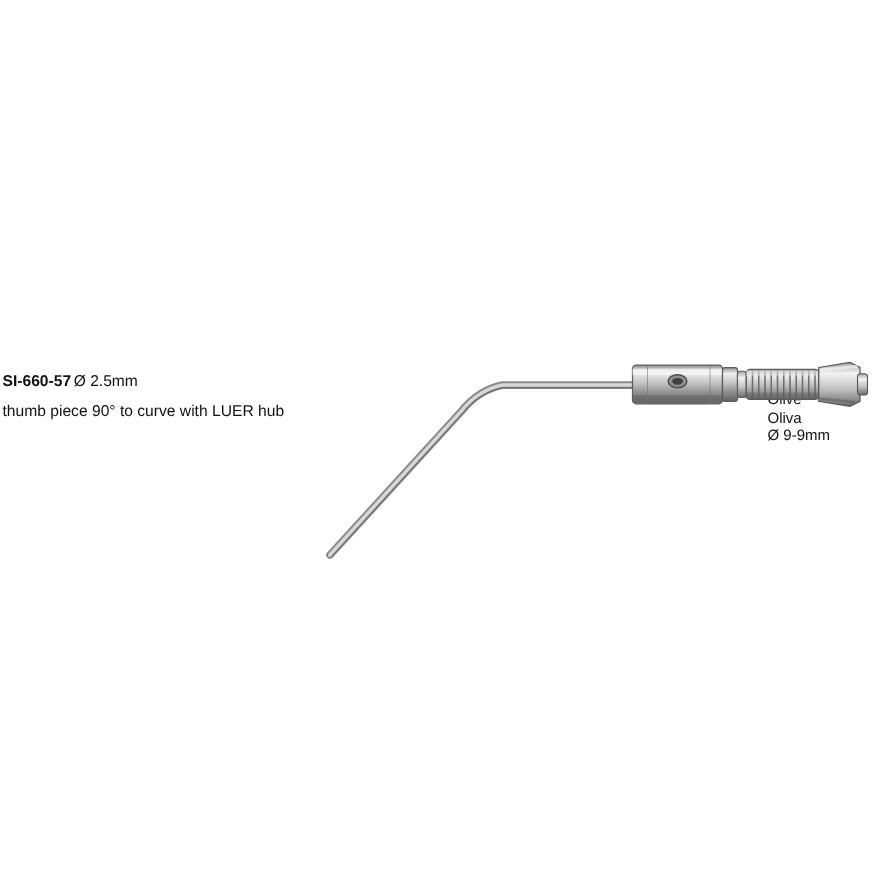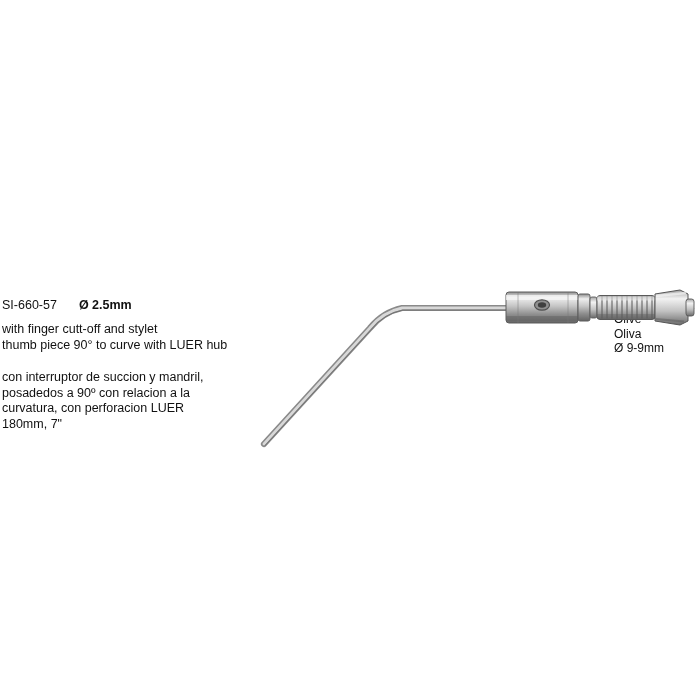--- a/index.html
+++ b/index.html
@@ -22,25 +22,25 @@
     left: 2px;
     top: 298px;
     width: 270px;
   }
   .code-line {
     font-size: 12.5px;
     line-height: 15px;
     white-space: nowrap;
   }
   .code-line .code {
-    font-weight: normal;
+    font-weight: bold;
   }
   .code-line .diam {
-    font-weight: bold;
-    margin-left: 22px;
+    font-weight: normal;
+    margin-left: 2px;
   }
   .name-line {
     font-size: 12.5px;
     line-height: 16px;
     margin-top: 1px;
     white-space: nowrap;
   }
   .desc-block {
     font-size: 12.5px;
     line-height: 15.5px;
@@ -86,30 +86,23 @@
 </style>
 </head>
 <body>
 
 <div id="catalog-text">
   <div class="code-line">
     <span class="code">SI-660-57</span><span class="diam">Ø 2.5mm</span>
   </div>
 
   <div class="desc-block en">
-    <div>with finger cutt-off and stylet</div>
     <div>thumb piece 90°  to curve with LUER hub</div>
   </div>
 
-  <div class="desc-block es">
-    <div>con interruptor de succion y mandril,</div>
-    <div>posadedos a 90º con relacion a la</div>
-    <div>curvatura, con perforacion LUER</div>
-    <div>180mm, 7"</div>
-  </div>
 </div>
 
 <div id="tip-labels">
   <div>Olive</div>
   <div>Oliva</div>
   <div>Ø 9-9mm</div>
 </div>
 
 <div id="page-number">1/2</div>
 

